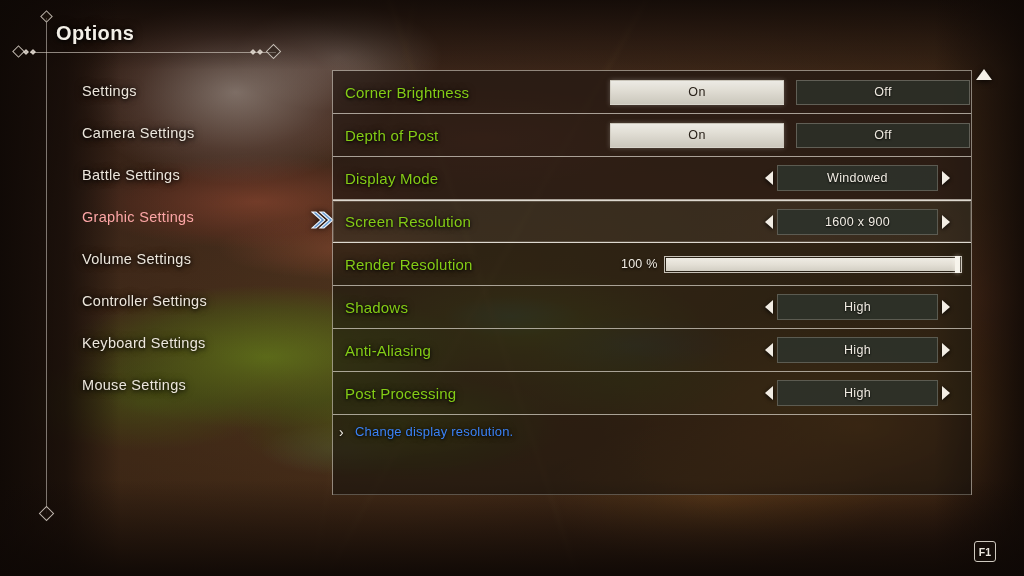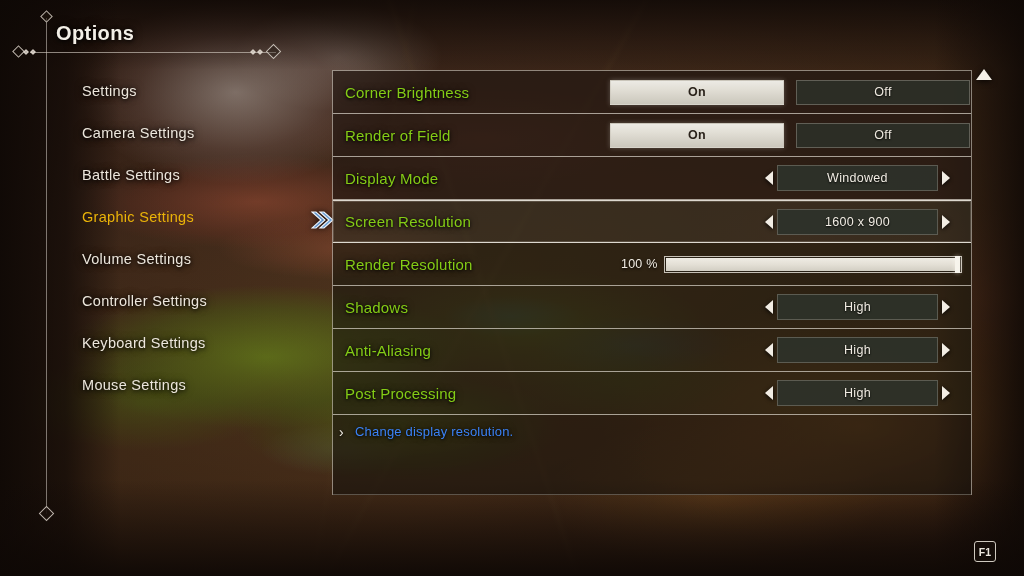--- a/index.html
+++ b/index.html
@@ -121,21 +121,21 @@
     position: relative;
     height: 42px;
     display: flex; align-items: center;
     padding-left: 82px;
     font-size: 14.5px;
     color: #ece6dc;
     letter-spacing: 0.3px;
     text-shadow: 0 1px 4px rgba(0,0,0,0.95), 0 0 8px rgba(0,0,0,0.7);
   }
   .side-item.selected {
-    color: #eab308;
+    color: #fca5a5;
     text-shadow: none;
   }
   .side-item.selected::before {
     content: "";
     position: absolute; left: 55px; top: 3px;
     width: 268px; height: 33px;
     background: linear-gradient(90deg, rgba(246,242,234,0.96) 0%, rgba(244,239,230,0.90) 42%, rgba(238,232,222,0.55) 74%, rgba(234,228,218,0.0) 100%);
     z-index: -1;
   }
   .side-item .lbl { position: relative; z-index: 1; }
@@ -189,21 +189,21 @@
   }
   .tgl {
     width: 174px; height: 25px;
     display: flex; align-items: center; justify-content: center;
     font-size: 12.5px; letter-spacing: 0.3px;
     border: 1px solid rgba(200,194,184,0.55);
   }
   .tgl.on-state {
     background: linear-gradient(180deg, #eceae4 0%, #e2dfd6 35%, #cbc7bc 100%);
     color: #2a221a;
-    font-weight: 700;
+    font-weight: 400;
     box-shadow: 0 0 5px rgba(240,236,228,0.28);
   }
   .tgl.off-state {
     background: rgba(44,48,40,0.88);
     color: #eee9df;
     border-color: rgba(150,146,136,0.50);
     text-shadow: 0 1px 2px rgba(0,0,0,0.9);
   }
 
   
@@ -357,21 +357,21 @@
 
   <div class="panel" id="panel">
       <div class="row tinted-dark">
         <div class="row-label">Corner Brightness</div>
         <div class="toggle-wrap">
           <div class="tgl on-state">On</div>
           <div class="tgl off-state">Off</div>
         </div>
       </div>
       <div class="row tinted-dark">
-        <div class="row-label">Render of Field</div>
+        <div class="row-label">Depth of Post</div>
         <div class="toggle-wrap">
           <div class="tgl on-state">On</div>
           <div class="tgl off-state">Off</div>
         </div>
       </div>
       <div class="row tinted-dark">
         <div class="row-label">Display Mode</div>
         <div class="stepper">
           <div class="step-arrow left"></div>
           <div class="step-box">Windowed</div>

